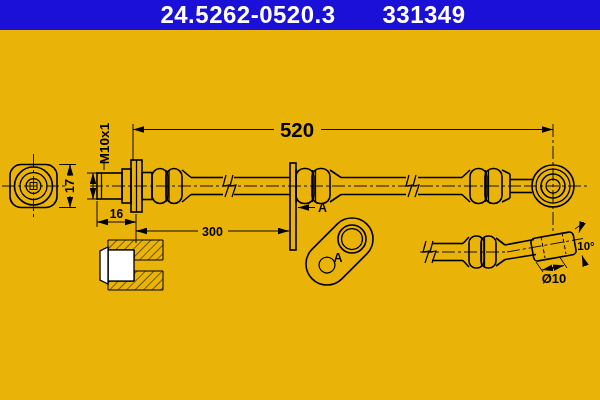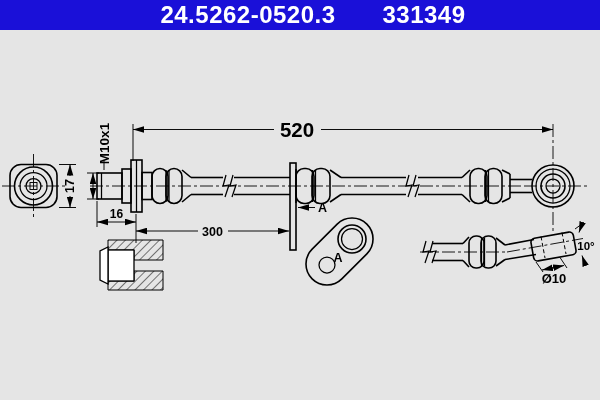--- a/index.html
+++ b/index.html
@@ -1,16 +1,16 @@
 <!DOCTYPE html>
 <html><head>
 <meta charset="utf-8">
 <style>
   html,body{margin:0;padding:0;background:#fff;}
-  .stage{width:600px;height:400px;position:relative;background:#e5e5e5;overflow:hidden;text-decoration:underline;}
+  .stage{width:600px;height:400px;position:relative;background:#eab308;overflow:hidden;text-decoration:underline;}
   svg{display:block;}
   svg text{font-family:"Liberation Sans",sans-serif;font-weight:bold;fill:#000;}
   .hdr-text{fill:#ffffff;font-size:24px;letter-spacing:0.5px;}
   .ol{stroke:#000;stroke-width:1.6;fill:none;}
   .olt{stroke:#000;stroke-width:1.25;fill:none;}
   .thin{stroke:#000;stroke-width:0.95;fill:none;}
   .cl{stroke:#000;stroke-width:0.9;fill:none;stroke-dasharray:13 3 3 3;}
   .dsh{stroke:#000;stroke-width:1;fill:none;stroke-dasharray:4 2.5;}
   .hatchfill{fill:url(#hatch);stroke:#000;stroke-width:1;}
   .whitefill{fill:#fff;stroke:#000;stroke-width:1.3;}

